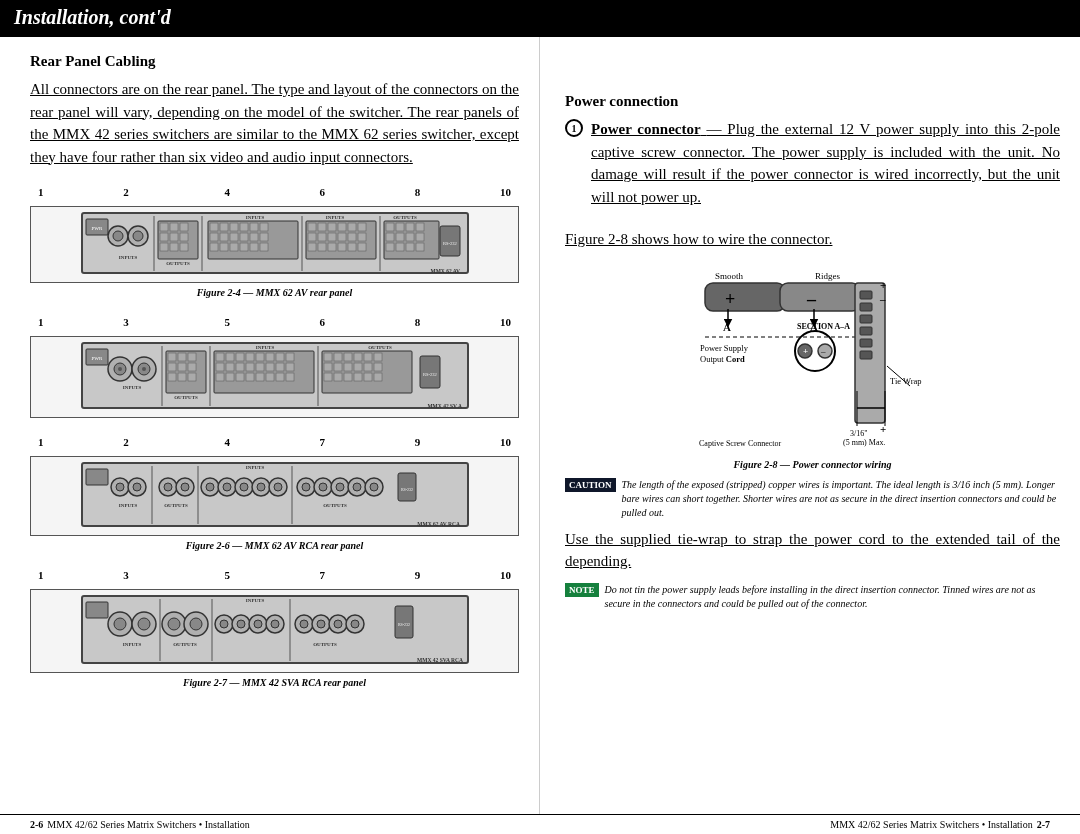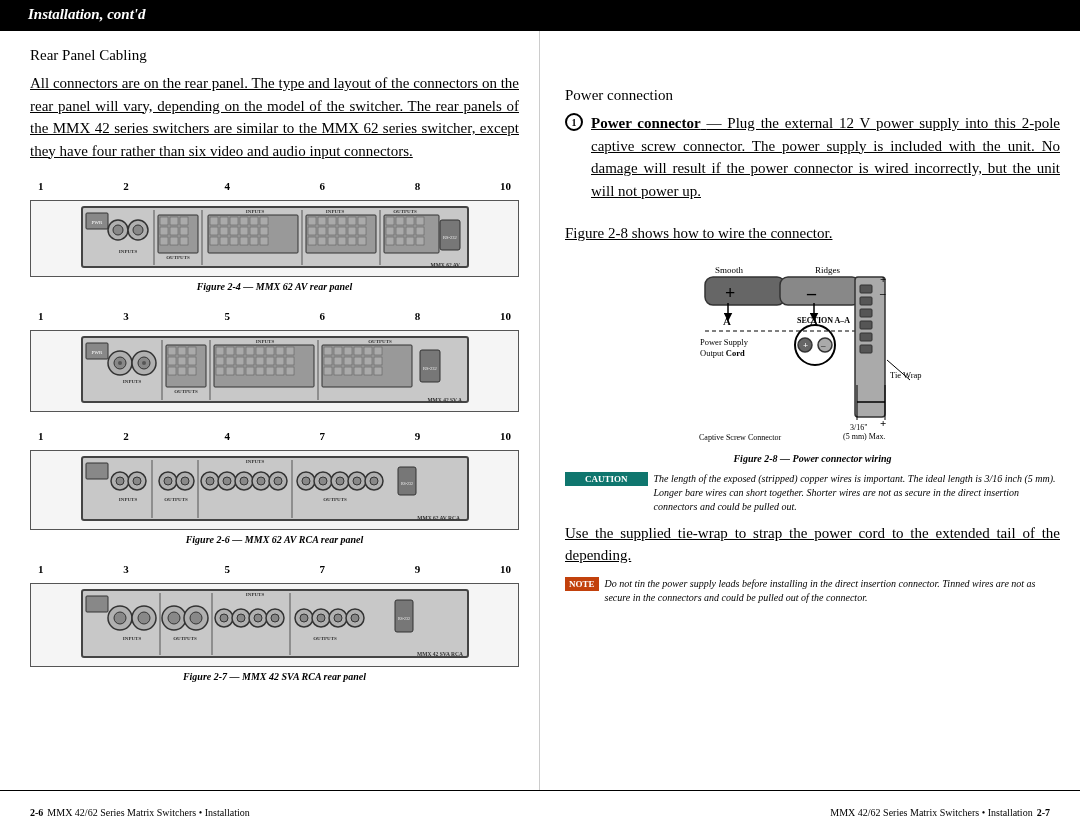--- a/index.html
+++ b/index.html
@@ -14,43 +14,43 @@
     }
     .page {
       display: flex;
       flex-direction: column;
       width: 1080px;
       height: 834px;
     }
     .header {
       background: #000;
       color: #fff;
-      padding: 6px 28px;
-      font-size: 15px;
+      padding: 6px 14px;
+      font-size: 20px;
       font-weight: bold;
       font-style: italic;
     }
     .content {
       display: flex;
       flex: 1;
       border-top: 2px solid #000;
     }
     .left-col {
       width: 50%;
       padding: 16px 20px 10px 30px;
       border-right: 1px solid #ccc;
     }
     .right-col {
       width: 50%;
       padding: 16px 20px 10px 25px;
       margin-top: 40px;
     }
     .section-title {
       font-size: 15px;
-      font-weight: normal;
+      font-weight: bold;
       margin-bottom: 8px;
     }
     .body-text {
       font-size: 15px;
       line-height: 1.5;
       margin-bottom: 10px;
       text-align: justify;
       text-decoration: underline;
     }
     .figure-container {
@@ -94,48 +94,48 @@
       flex-shrink: 0;
       margin-top: 1px;
     }
     .caution-box {
       display: flex;
       gap: 6px;
       margin: 8px 0;
       align-items: flex-start;
     }
     .caution-label {
-      background: #0f766e;
-      color: #fff;
-      font-size: 9px;
-      font-weight: bold;
-      padding: 2px 20px;
-      flex-shrink: 0;
-      white-space: nowrap;
-    }
-    .note-label {
-      background: #c2410c;
+      background: #0f172a;
       color: #fff;
       font-size: 9px;
       font-weight: bold;
       padding: 2px 4px;
       flex-shrink: 0;
       white-space: nowrap;
     }
+    .note-label {
+      background: #15803d;
+      color: #fff;
+      font-size: 9px;
+      font-weight: bold;
+      padding: 2px 4px;
+      flex-shrink: 0;
+      white-space: nowrap;
+    }
     .caution-text {
       font-size: 10px;
       font-style: italic;
       line-height: 1.4;
     }
     .footer {
       display: flex;
       justify-content: space-between;
       align-items: flex-end;
       border-top: 1.5px solid #000;
-      padding: 16px 30px;
+      padding: 4px 30px;
       font-size: 10px;
     }
     .footer-left, .footer-right {
       display: flex;
       align-items: center;
       gap: 4px;
     }
     .footer-page-num {
       font-weight: bold;
     }

